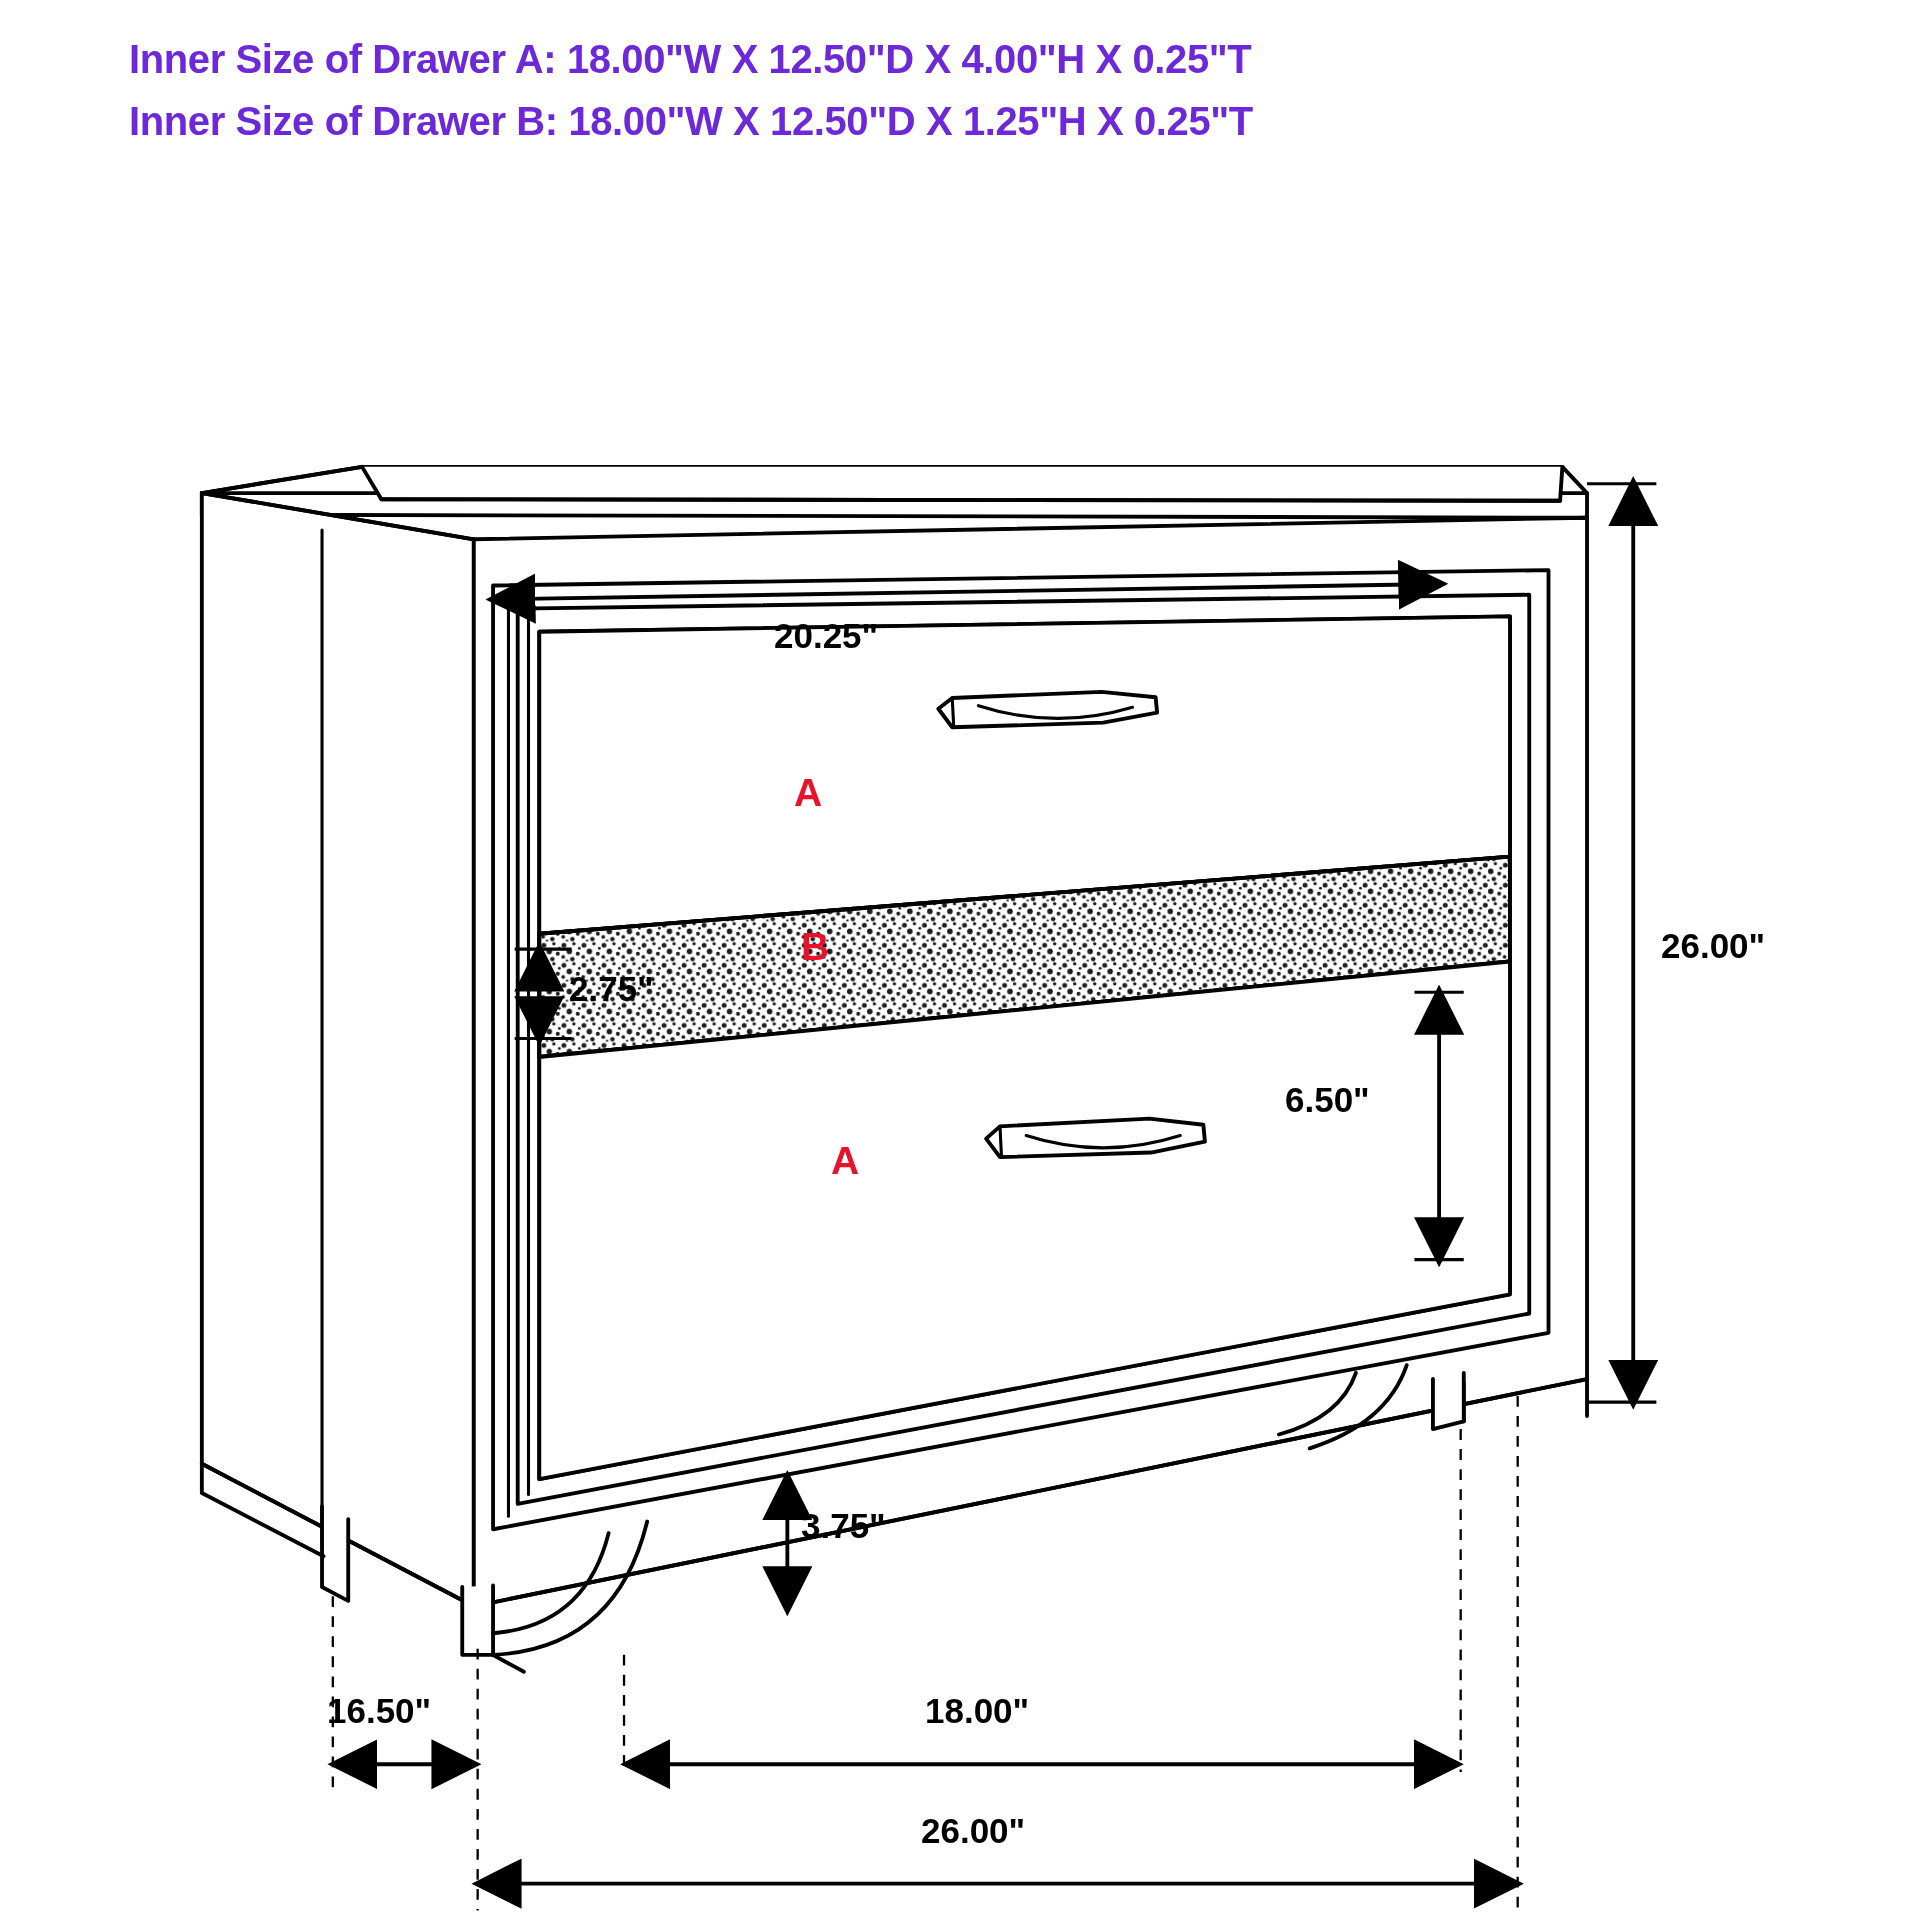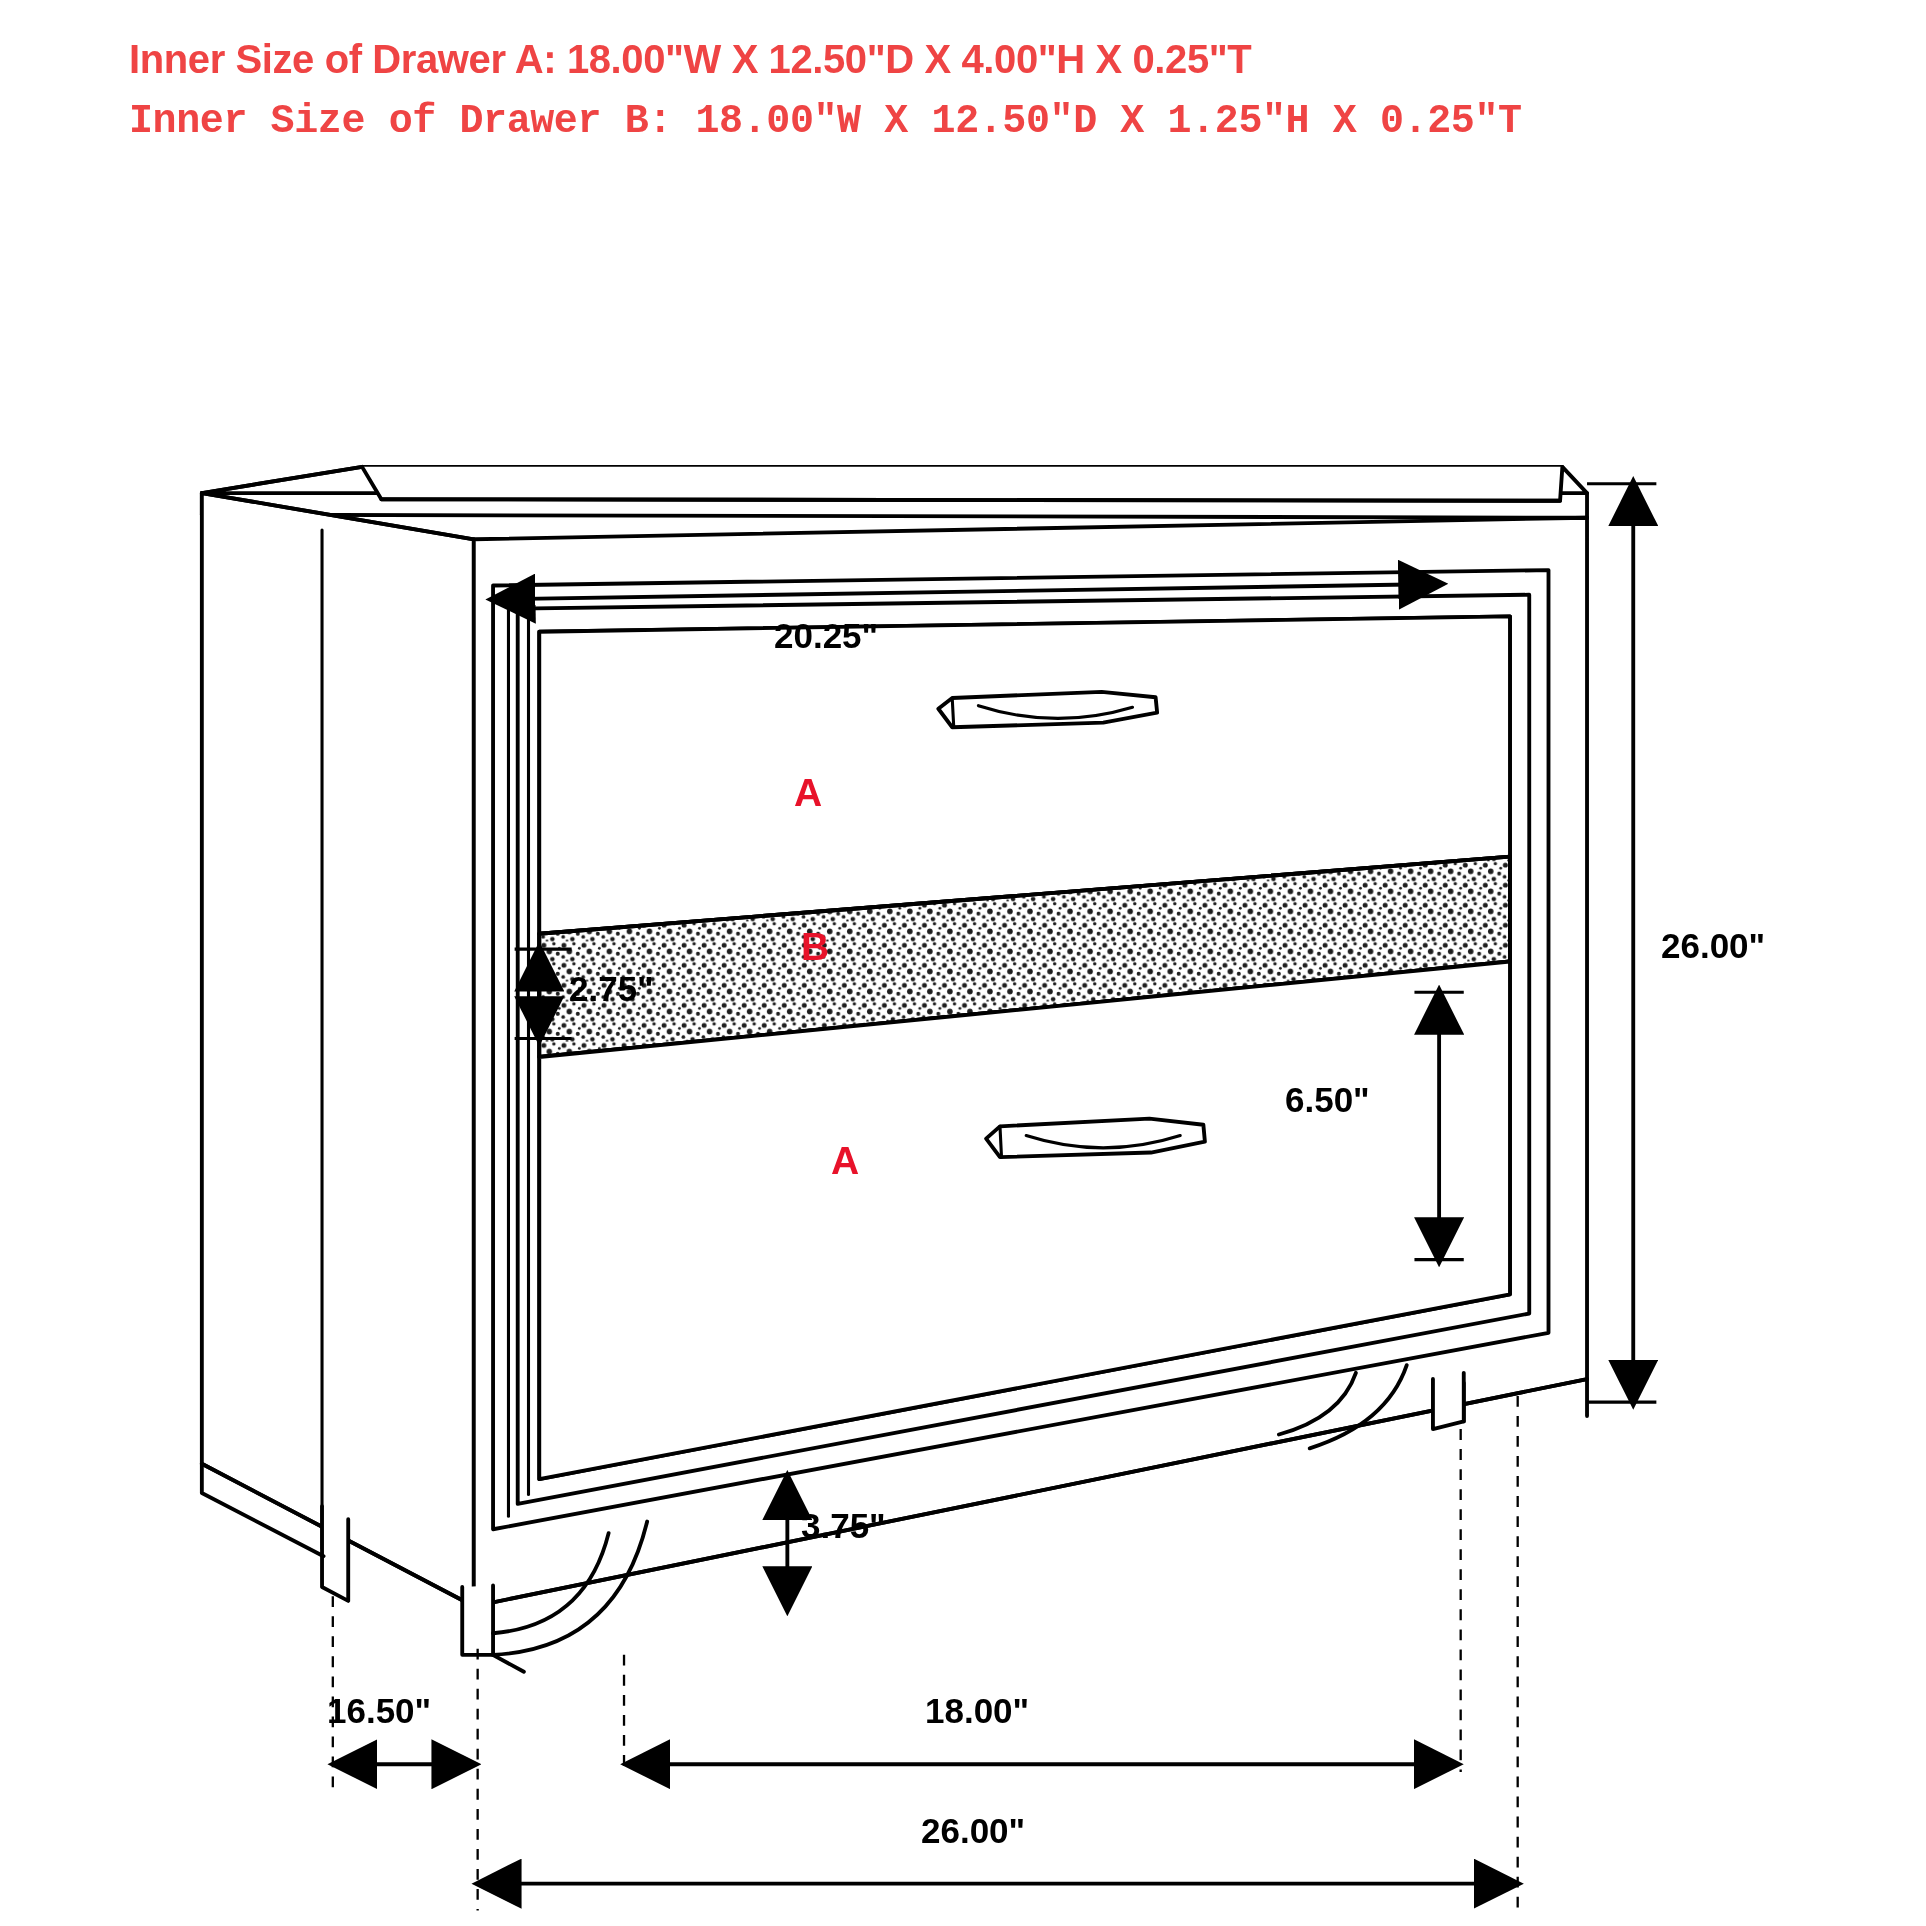--- a/index.html
+++ b/index.html
@@ -18,26 +18,26 @@
     position: absolute;
     left: 0; top: 0;
     width: 1926px;
     height: 1926px;
   }
   .hdr {
     position: absolute;
     left: 129px;
     font-weight: bold;
     font-size: 40px;
-    color: #ef4444;
+    color: #6d28d9;
     letter-spacing: -0.4px;
     white-space: nowrap;
   }
   #hdr1 { top: 37px; }
-  #hdr2 { top: 99px; font-family: Liberation Mono, monospace; }
+  #hdr2 { top: 99px; }
 
   .dim-label {
     position: absolute;
     font-weight: bold;
     font-size: 35px;
     color: #000000;
     white-space: nowrap;
   }
   .drw-label {
     position: absolute;

